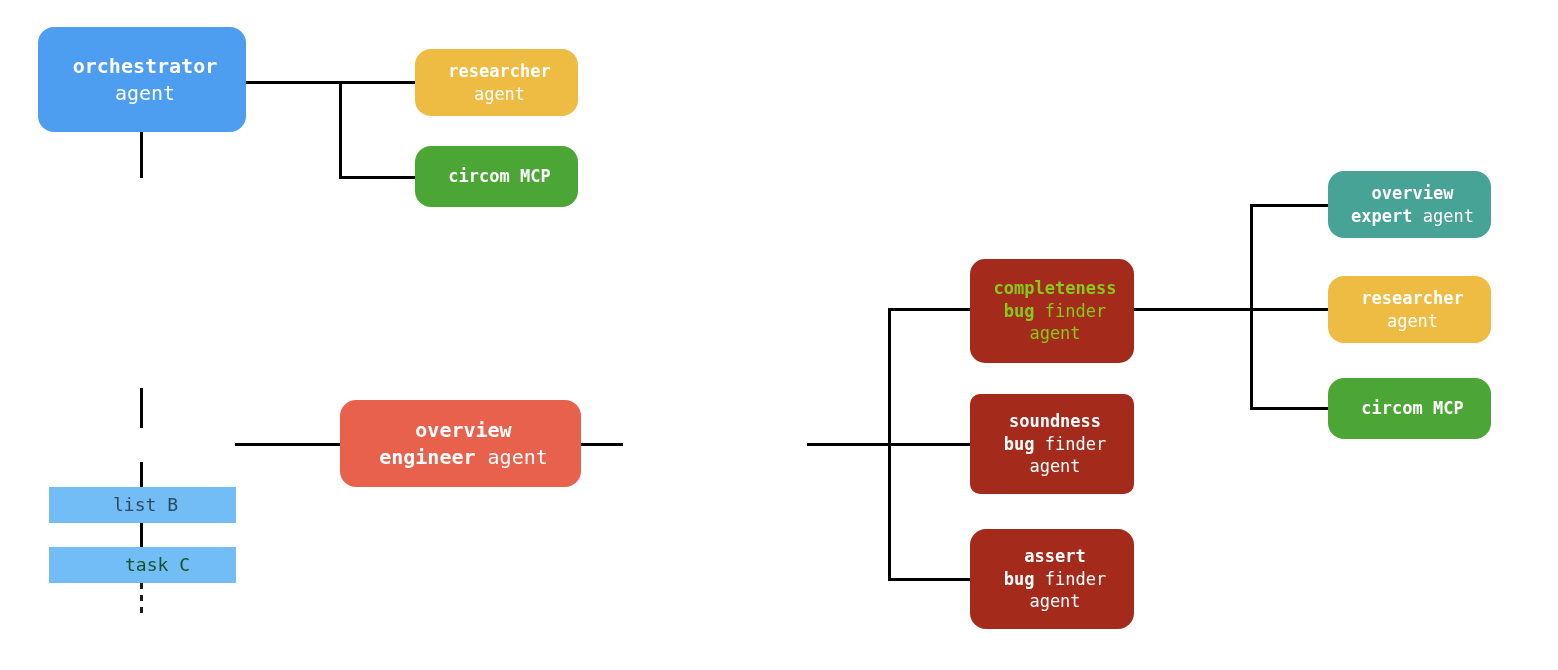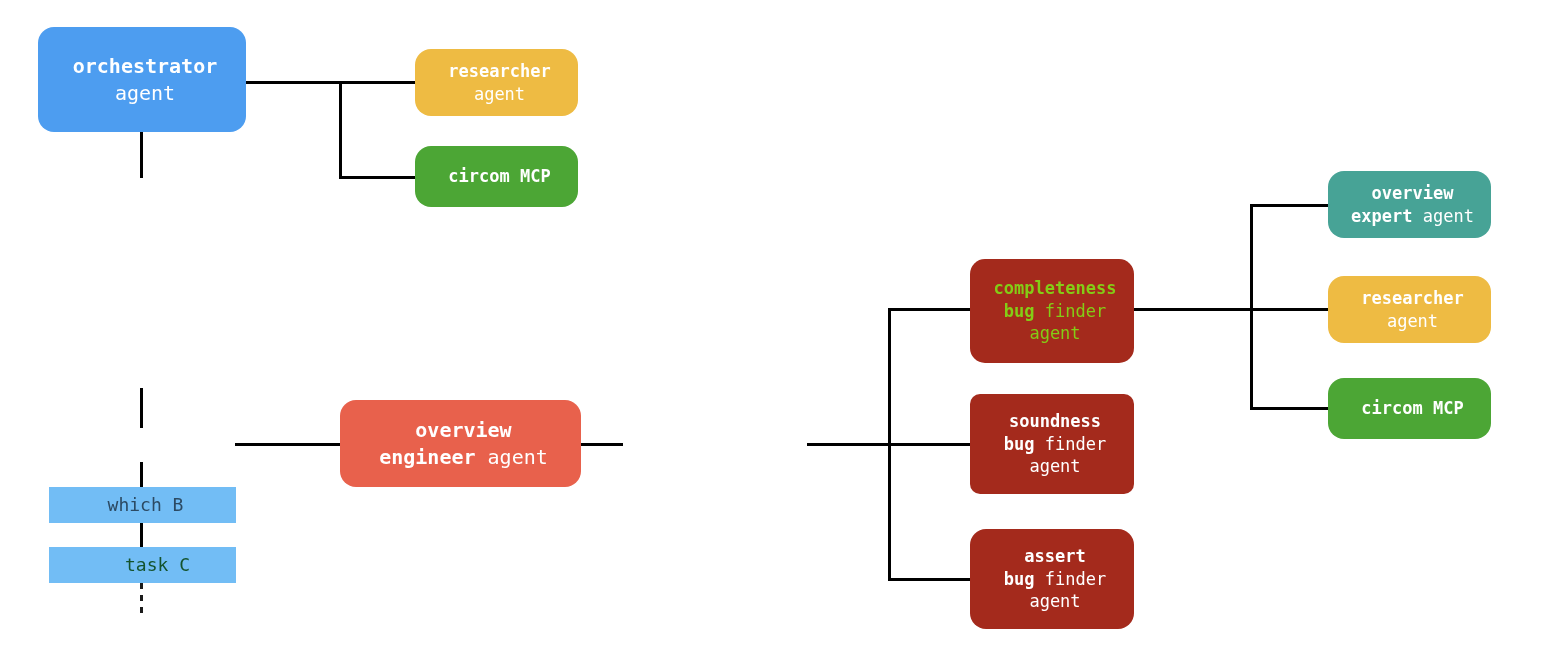--- a/index.html
+++ b/index.html
@@ -89,21 +89,21 @@
     <span class="txt"><span class="b">researcher</span><br><span>agent</span></span>
   </div>
 
   <div class="node rounded" style="left:415px; top:146px; width:163px; height:61px; background:#4ca635; color:#ffffff; font-size:17px;">
     <span class="txt b">circom MCP</span>
   </div>
 
 
 
   <div class="node square" style="left:49px; top:487px; width:187px; height:36px; background:#72bdf5; color:#2c4a63; font-size:18px;">
-    <span class="txt">which B</span>
+    <span class="txt">list B</span>
   </div>
 
   <div class="node square" style="left:49px; top:547px; width:187px; height:36px; background:#72bdf5; color:#14532d; font-size:18px;padding-left:24px;">
     <span class="txt">task C</span>
   </div>
 
   <div class="node rounded" style="left:340px; top:400px; width:241px; height:87px; background:#e8614c; color:#ffffff; font-size:20px;">
     <span class="txt"><span class="b">overview</span><br><span class="b">engineer</span><span> agent</span></span>
   </div>
 

